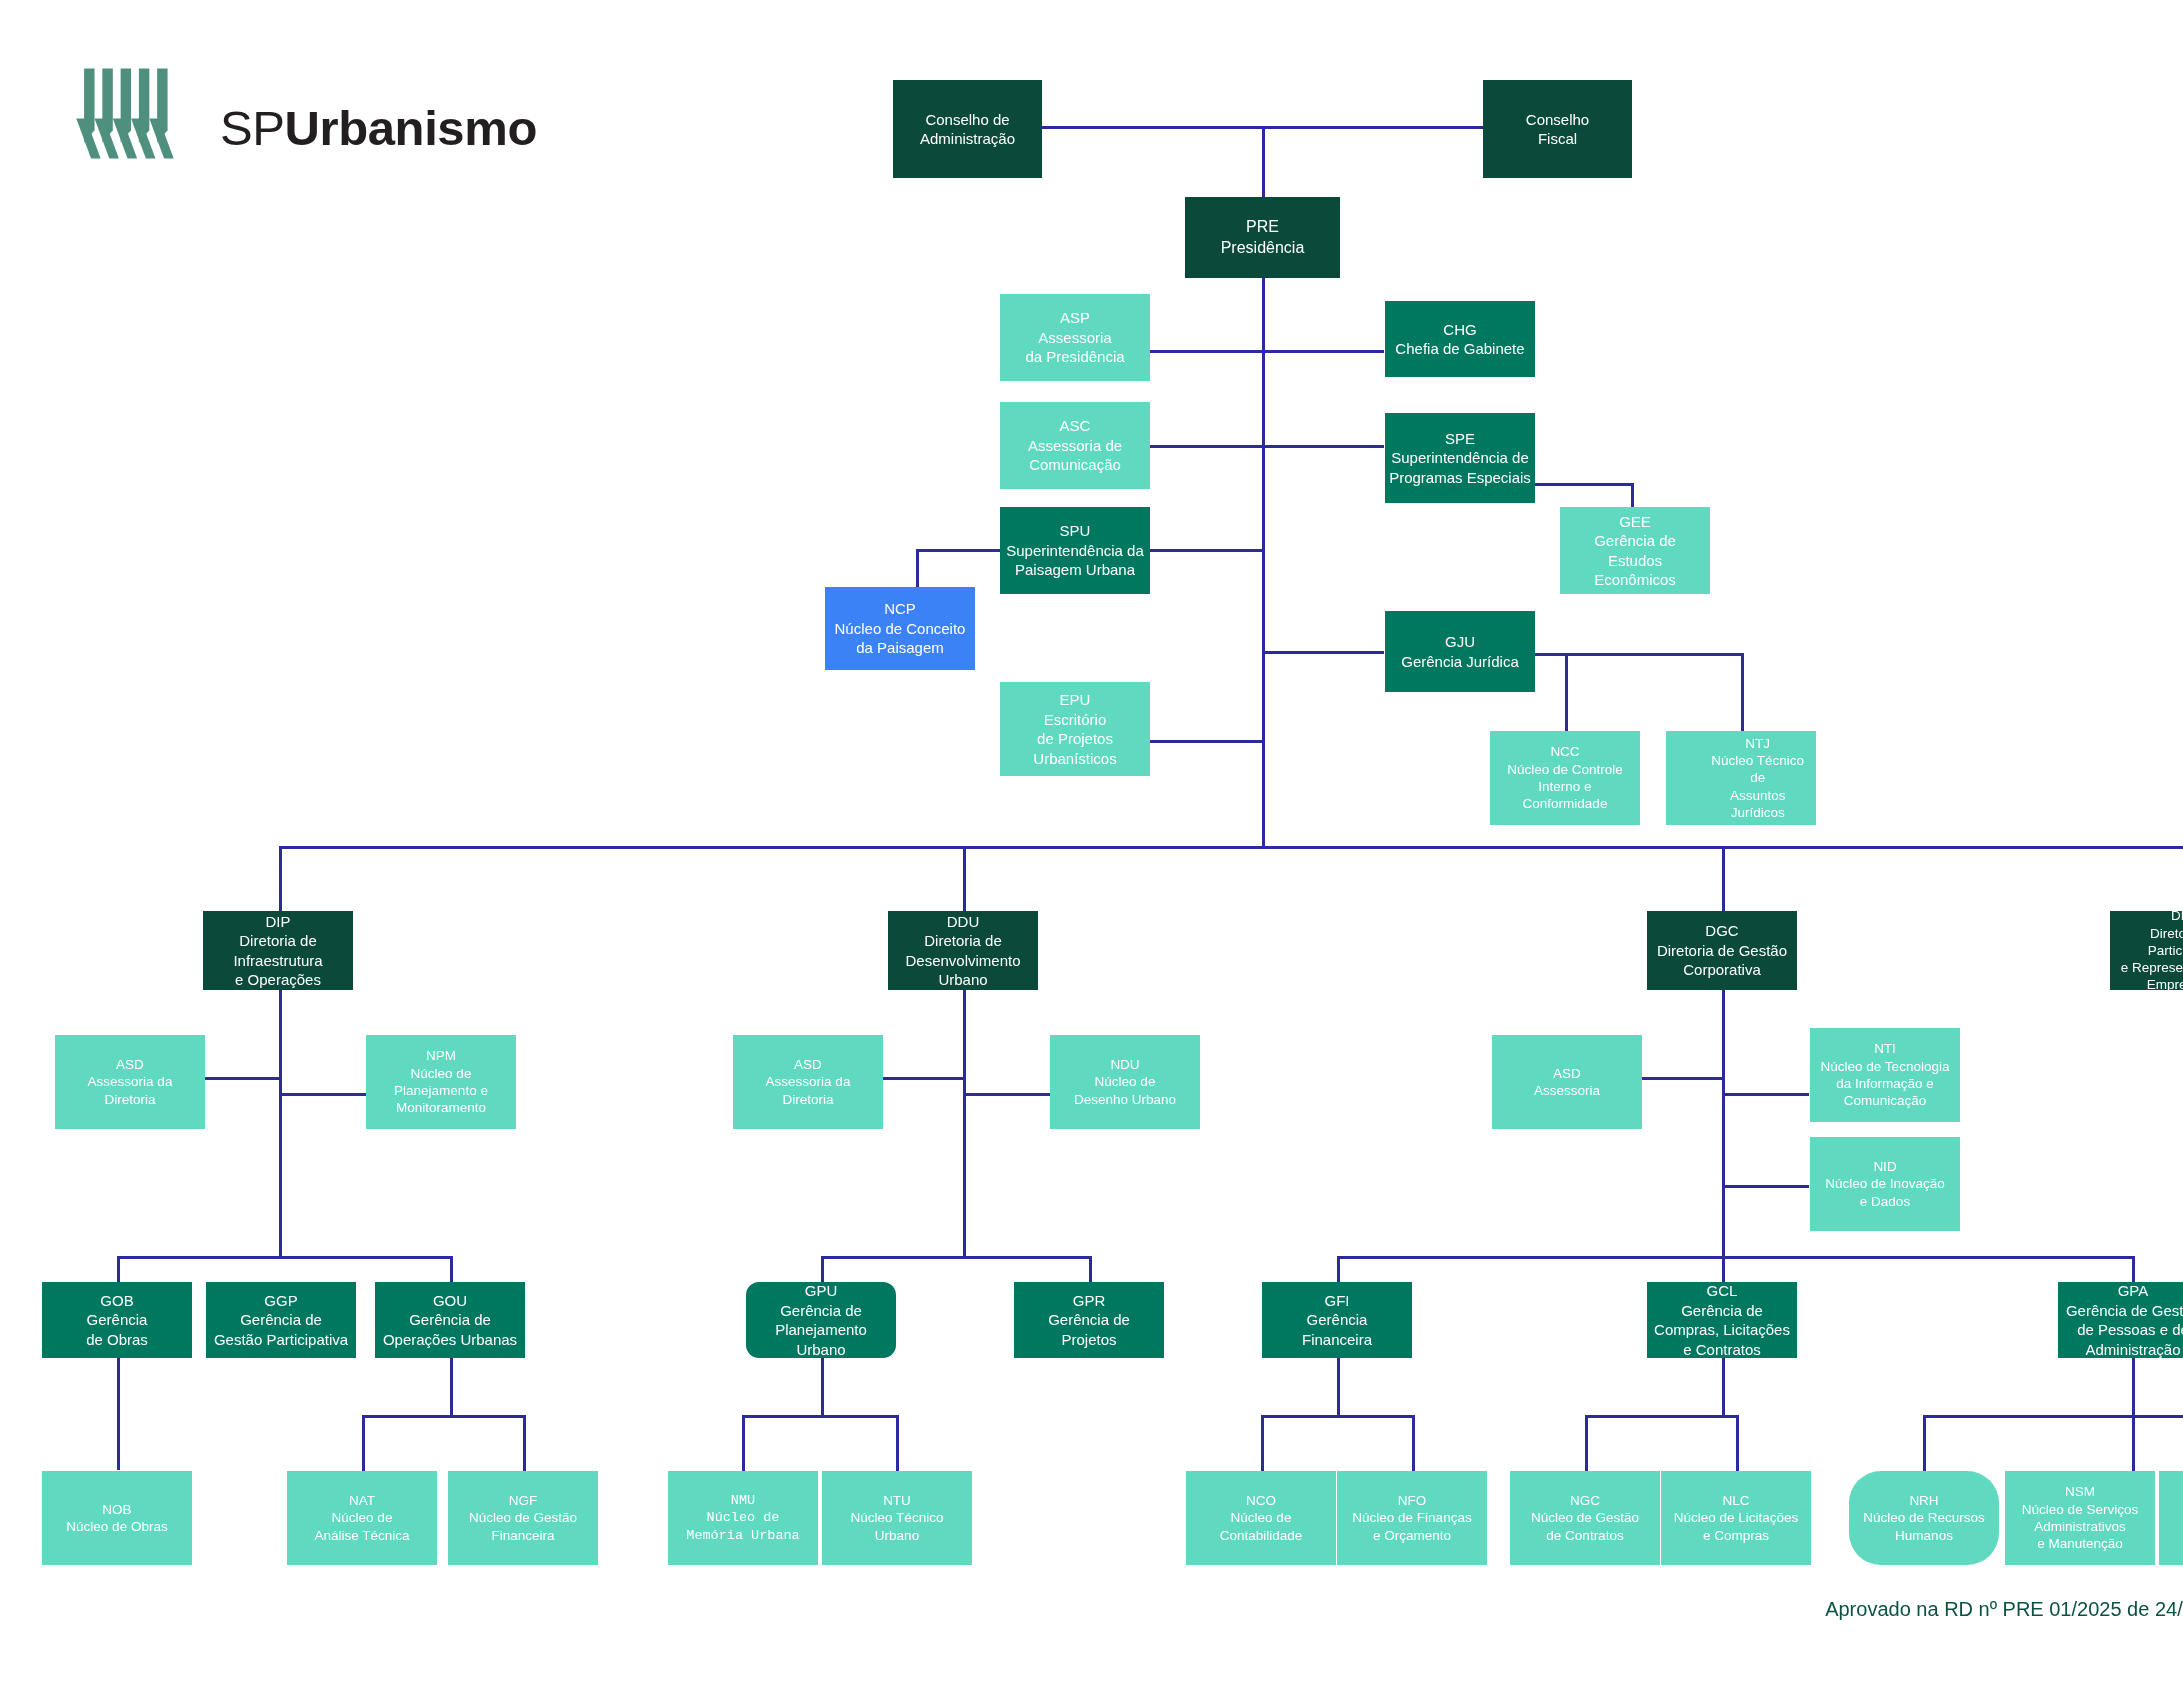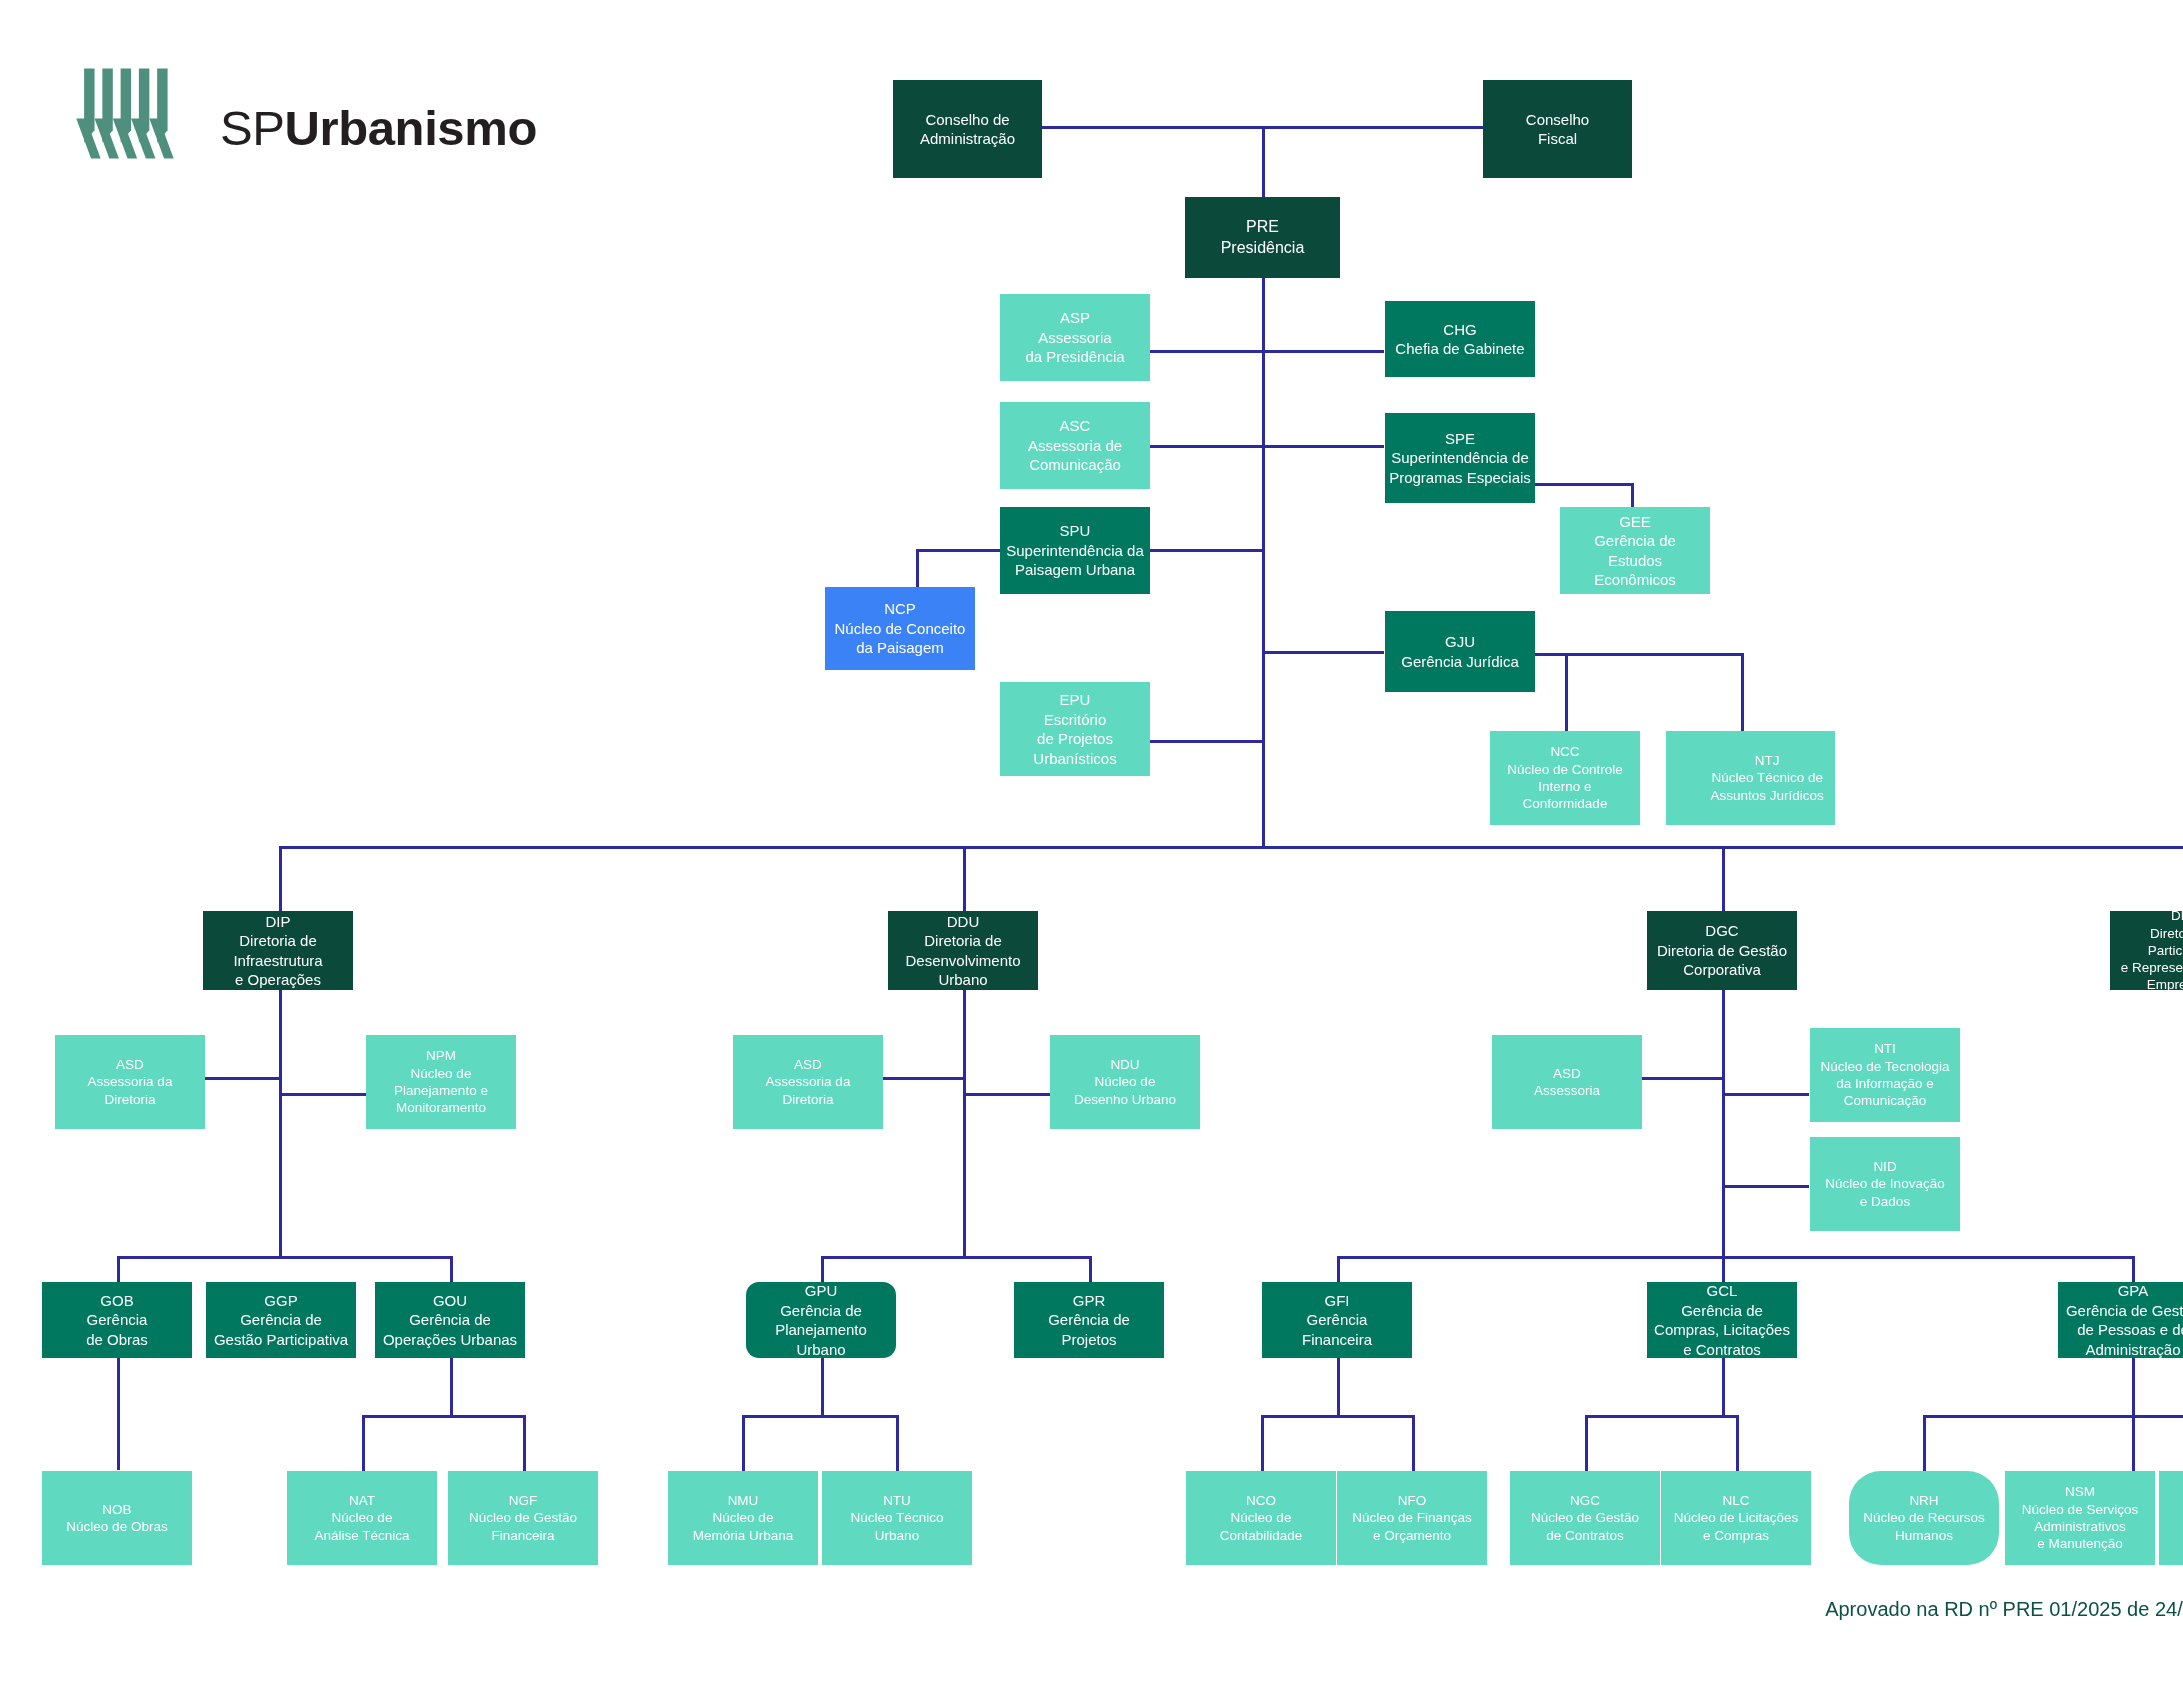--- a/index.html
+++ b/index.html
@@ -227,21 +227,21 @@
   <div class="bx c-light s-md" style="left:1000px;top:682px;width:150px;height:94px;">
     <span class="code">EPU</span>
     <span class="nm">Escritório<br>de Projetos<br>Urbanísticos</span>
   </div>
 
   <div class="bx c-light s-sm" style="left:1490px;top:731px;width:150px;height:94px;">
     <span class="code">NCC</span>
     <span class="nm">Núcleo de Controle<br>Interno e<br>Conformidade</span>
   </div>
 
-  <div class="bx c-light s-sm" style="left:1666px;top:731px;width:169px;height:94px;padding-left:36px;">
+  <div class="bx c-light s-sm" style="left:1666px;top:731px;width:150px;height:94px;padding-left:36px;">
     <span class="code">NTJ</span>
     <span class="nm">Núcleo Técnico de<br>Assuntos Jurídicos</span>
   </div>
 
   <div class="bx c-darkest s-md" style="left:203px;top:911px;width:150px;height:79px;">
     <span class="code">DIP</span>
     <span class="nm">Diretoria de<br>Infraestrutura<br>e Operações</span>
   </div>
 
   <div class="bx c-darkest s-md" style="left:888px;top:911px;width:150px;height:79px;">
@@ -342,21 +342,21 @@
   <div class="bx c-light s-sm" style="left:287px;top:1471px;width:150px;height:94px;">
     <span class="code">NAT</span>
     <span class="nm">Núcleo de<br>Análise Técnica</span>
   </div>
 
   <div class="bx c-light s-sm" style="left:448px;top:1471px;width:150px;height:94px;">
     <span class="code">NGF</span>
     <span class="nm">Núcleo de Gestão<br>Financeira</span>
   </div>
 
-  <div class="bx c-light s-sm" style="left:668px;top:1471px;width:150px;height:94px;">
+  <div class="bx c-light s-sm" style="left:668px;top:1471px;width:150px;height:94px;font-family:Liberation Mono, monospace;">
     <span class="code">NMU</span>
     <span class="nm">Núcleo de<br>Memória Urbana</span>
   </div>
 
   <div class="bx c-light s-sm" style="left:822px;top:1471px;width:150px;height:94px;">
     <span class="code">NTU</span>
     <span class="nm">Núcleo Técnico<br>Urbano</span>
   </div>
 
   <div class="bx c-light s-sm" style="left:1186px;top:1471px;width:150px;height:94px;">

